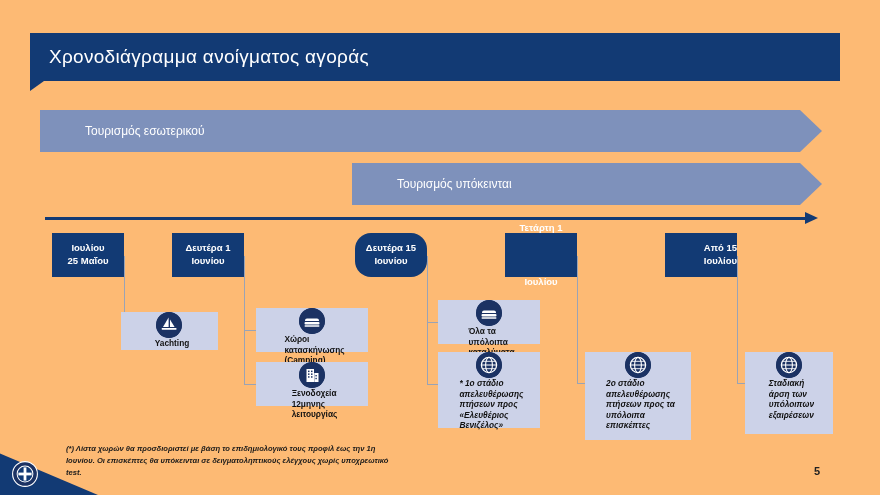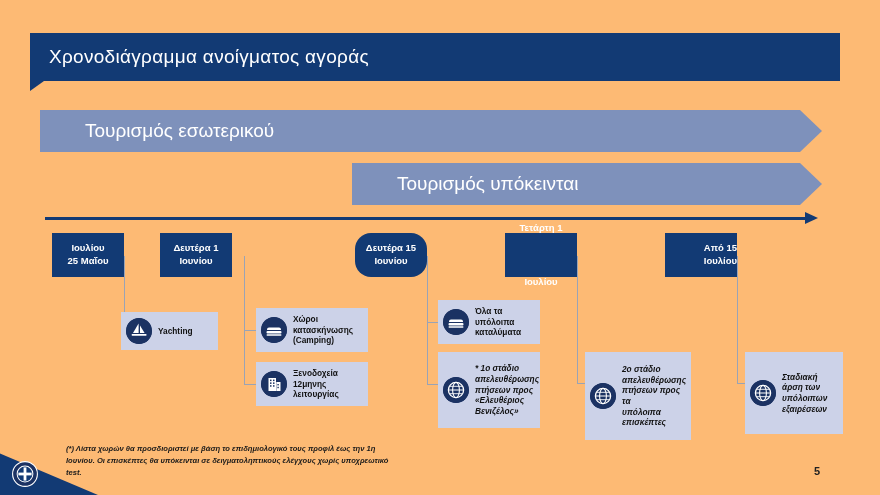--- a/index.html
+++ b/index.html
@@ -53,21 +53,21 @@
   .banner {
     position: absolute;
     height: 42px;
     background: #7e91bb;
     clip-path: polygon(0 0, calc(100% - 22px) 0, 100% 50%, calc(100% - 22px) 100%, 0 100%);
     display: flex;
     align-items: center;
   }
   .banner-label {
     color: #ffffff;
-    font-size: 19px;
+    font-size: 12px;
     white-space: nowrap;
   }
   #banner-domestic {
     left: 40px;
     top: 110px;
     width: 782px;
   }
   #banner-domestic .banner-label { margin-left: 45px; }
   #banner-international {
     left: 352px;
@@ -127,20 +127,21 @@
   }
 
   
   .card {
     position: absolute;
     background: #ccd2e8;
     display: flex;
     align-items: center;
     padding: 0 6px 0 5px;
     box-sizing: border-box;
+    flex-direction: column;
   }
   .card-text {
     font-size: 8.3px;
     font-weight: bold;
     color: #111111;
     line-height: 1.28;
     margin-left: 6px;
   }
   .card-text.italic { font-style: italic; }
 
@@ -211,21 +212,21 @@
     <span class="banner-label">Τουρισμός υπόκεινται</span>
   </div>
 
   <div id="timeline-axis"></div>
   <div id="timeline-arrowhead"></div>
 
   <div class="date-box" style="left:52px;">
     <span>Ιουλίου</span>
     <span>25 Μαΐου</span>
   </div>
-  <div class="date-box" style="left:160px;">
+  <div class="date-box" style="left:172px;">
     <span>Δευτέρα 1</span>
     <span>Ιουνίου</span>
   </div>
   <div class="date-box" style="left:355px;border-radius:16px;">
     <span>Δευτέρα 15</span>
     <span>Ιουνίου</span>
   </div>
   <div class="date-box" style="left:505px;gap:41px;">
     <span>Τετάρτη 1</span>
     <span>Ιουλίου</span>
@@ -351,21 +352,21 @@
     </span>
     <span class="card-text italic">
       <span>2ο στάδιο</span><br>
       <span>απελευθέρωσης</span><br>
       <span>πτήσεων προς τα</span><br>
       <span>υπόλοιπα</span><br>
       <span>επισκέπτες</span>
     </span>
   </div>
 
-  <div class="card" style="left:745px; top:352px; width:98px; height:82px;">
+  <div class="card" style="left:745px; top:352px; width:88px; height:82px;">
     <span class="icon-circle">
       <svg width="26" height="26" viewBox="0 0 26 26">
         <circle cx="13" cy="13" r="13" fill="#1b3263"></circle>
         <circle cx="13" cy="13" r="7.6" fill="none" stroke="#ffffff" stroke-width="1.3"></circle>
         <ellipse cx="13" cy="13" rx="3.4" ry="7.6" fill="none" stroke="#ffffff" stroke-width="1.1"></ellipse>
         <line x1="5.4" y1="13" x2="20.6" y2="13" stroke="#ffffff" stroke-width="1.1"></line>
         <line x1="6.6" y1="9.3" x2="19.4" y2="9.3" stroke="#ffffff" stroke-width="0.9"></line>
         <line x1="6.6" y1="16.7" x2="19.4" y2="16.7" stroke="#ffffff" stroke-width="0.9"></line>
       </svg>
     </span>

